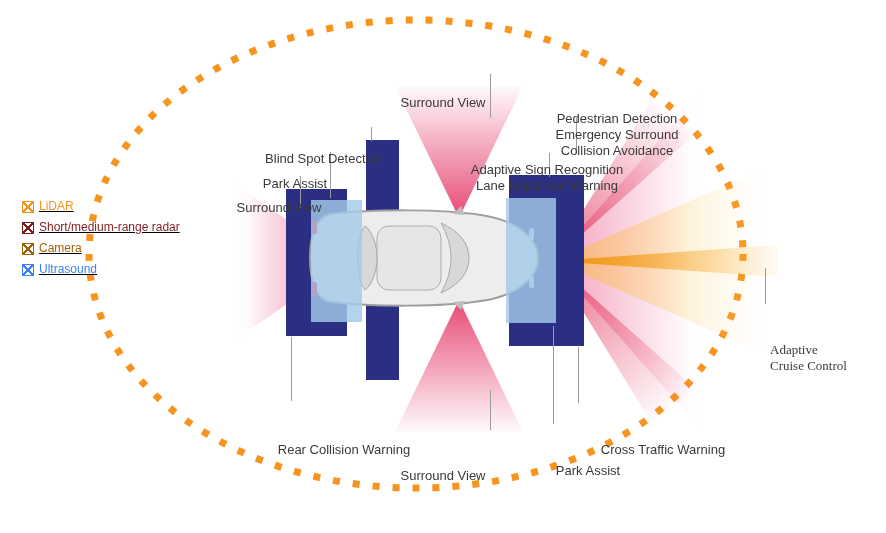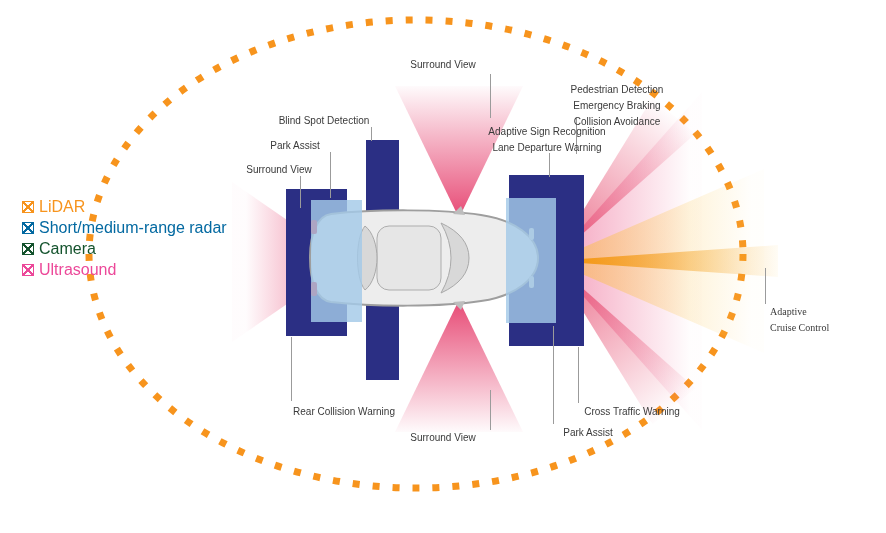--- a/index.html
+++ b/index.html
@@ -41,35 +41,35 @@
   .ultra-rear{left:311px;top:200px;width:51px;height:122px;}
   .ultra-front{left:506px;top:198px;width:50px;height:125px;}
 
   
   .car{position:absolute;left:303px;top:206px;width:242px;height:104px;}
 
   
   .line{position:absolute;width:1px;background:#9b9b9b;}
 
   
-  .lbl{position:absolute;white-space:nowrap;font-size:10px;color:#3a3a3a;line-height:16px;}
+  .lbl{position:absolute;white-space:nowrap;font-size:13px;color:#3a3a3a;line-height:16px;margin-top:38px;}
   .ctr{transform:translateX(-50%);text-align:center;}
 
   
-  .legend{position:absolute;left:22px;top:196px;font-size:16px;line-height:21px;}
+  .legend{position:absolute;left:22px;top:196px;font-size:12px;line-height:21px;text-decoration:underline;}
   .legend-item{display:flex;align-items:center;white-space:nowrap;}
   .lgbox{display:inline-block;width:10px;height:10px;border:1.5px solid currentColor;margin-right:5px;flex:0 0 auto;
     background-image:
       linear-gradient(45deg, transparent 42%, currentColor 42%, currentColor 58%, transparent 58%),
       linear-gradient(135deg, transparent 42%, currentColor 42%, currentColor 58%, transparent 58%);}
   .lg-lidar{color:#F7941D;}
   .lg-long{color:#FDB813;}
-  .lg-short{color:#0369a1;}
-  .lg-camera{color:#14532d;}
-  .lg-ultra{color:#ec4899;}
+  .lg-short{color:#7f1d1d;}
+  .lg-camera{color:#a16207;}
+  .lg-ultra{color:#3b82f6;}
 </style>
 </head>
 <body>
 
 <div class="stage">
 
   <svg class="abs" style="left:0;top:0" width="886" height="533">
     <ellipse cx="416" cy="254" rx="327" ry="234" fill="none" stroke="#F7941D" stroke-width="7" stroke-dasharray="7 13"></ellipse>
   </svg>
 
@@ -109,43 +109,43 @@
   <div class="line" style="left:300px;top:176px;height:32px;"></div>
   <div class="line" style="left:549px;top:153px;height:24px;"></div>
   <div class="line" style="left:765px;top:268px;height:36px;"></div>
   <div class="line" style="left:291px;top:337px;height:64px;"></div>
   <div class="line" style="left:490px;top:390px;height:40px;"></div>
   <div class="line" style="left:578px;top:347px;height:56px;"></div>
   <div class="line" style="left:553px;top:326px;height:98px;"></div>
 
   <div class="lbl ctr" style="left:443px;top:57px;">Surround View</div>
 
-  <div class="lbl ctr" style="left:617px;top:82px;">
+  <div class="lbl ctr" style="left:617px;top:73px;">
     <div>Pedestrian Detection</div>
-    <div>Emergency Braking</div>
+    <div>Emergency Surround</div>
     <div>Collision Avoidance</div>
   </div>
 
   <div class="lbl ctr" style="left:324px;top:113px;">Blind Spot Detection</div>
   <div class="lbl ctr" style="left:295px;top:138px;">Park Assist</div>
   <div class="lbl ctr" style="left:279px;top:162px;">Surround View</div>
 
   <div class="lbl ctr" style="left:547px;top:124px;">
     <div>Adaptive Sign Recognition</div>
     <div>Lane Departure Warning</div>
   </div>
 
   <div class="lbl" style="left:770px;top:304px;font-family:Liberation Serif, serif;">
     <div>Adaptive</div>
     <div>Cruise Control</div>
   </div>
 
   <div class="lbl ctr" style="left:344px;top:404px;">Rear Collision Warning</div>
   <div class="lbl ctr" style="left:443px;top:430px;">Surround View</div>
-  <div class="lbl ctr" style="left:632px;top:404px;">Cross Traffic Warning</div>
+  <div class="lbl ctr" style="left:663px;top:404px;">Cross Traffic Warning</div>
   <div class="lbl ctr" style="left:588px;top:425px;">Park Assist</div>
 
   <div class="legend">
     <div class="legend-item lg-lidar">
       <span class="lgbox"></span>
       <span>LiDAR</span>
     </div>
     <div class="legend-item lg-short">
       <span class="lgbox"></span>
       <span>Short/medium-range radar</span>

